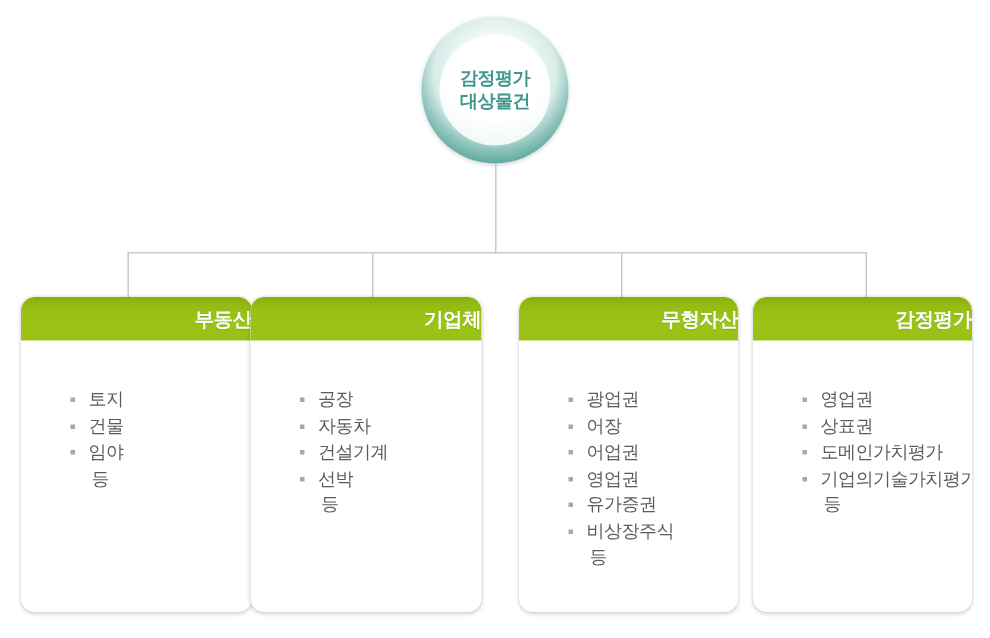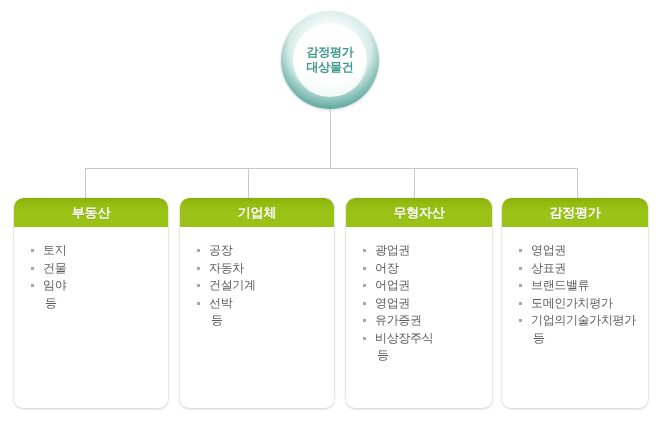--- a/index.html
+++ b/index.html
@@ -85,36 +85,36 @@
     box-shadow: 0 1px 3px rgba(0,0,0,0.16), 0 0 0 1px rgba(0,0,0,0.035);
     box-sizing: border-box;
     overflow: hidden;
   }
   .card-header {
     height: 29px;
     background: linear-gradient(to bottom, #8aae09 0%, #93bb12 18%, #9cc417 55%, #99c016 100%);
     border-radius: 9px 9px 0 0;
     display: flex;
     align-items: center;
-    justify-content: center;
+    justify-content: flex-end;
   }
   .card-header-title {
     color: #ffffff;
     font-size: 13px;
     font-weight: bold;
     letter-spacing: -0.2px;
     white-space: nowrap;
     text-shadow: 0 1px 0 rgba(0,0,0,0.12);
   }
   .card-body {
     padding: 15px 0 0 16px;
   }
   .item-list {
     list-style: none;
-    margin: 0;
+    margin: 16px;
     padding: 0;
   }
   .item {
     position: relative;
     padding-left: 13px;
     font-size: 12px;
     color: #5b5b5b;
     line-height: 17.5px;
     letter-spacing: -0.35px;
     white-space: nowrap;
@@ -163,21 +163,21 @@
     <div class="card-body">
       <ul class="item-list">
         <li class="item">토지</li>
         <li class="item">건물</li>
         <li class="item">임야</li>
         <li class="item no-bullet">등</li>
       </ul>
     </div>
   </div>
 
-  <div class="card" style="left:180px; width:154px;">
+  <div class="card" style="left:167px; width:154px;">
     <div class="card-header">
       <span class="card-header-title">기업체</span>
     </div>
     <div class="card-body">
       <ul class="item-list">
         <li class="item">공장</li>
         <li class="item">자동차</li>
         <li class="item">건설기계</li>
         <li class="item">선박</li>
         <li class="item no-bullet">등</li>
@@ -203,21 +203,20 @@
   </div>
 
   <div class="card" style="left:502px; width:146px;">
     <div class="card-header">
       <span class="card-header-title">감정평가</span>
     </div>
     <div class="card-body">
       <ul class="item-list">
         <li class="item">영업권</li>
         <li class="item">상표권</li>
-        <li class="item">브랜드밸류</li>
         <li class="item">도메인가치평가</li>
         <li class="item">기업의기술가치평가</li>
         <li class="item no-bullet">등</li>
       </ul>
     </div>
   </div>
 
 </div>
 
 </body></html>

